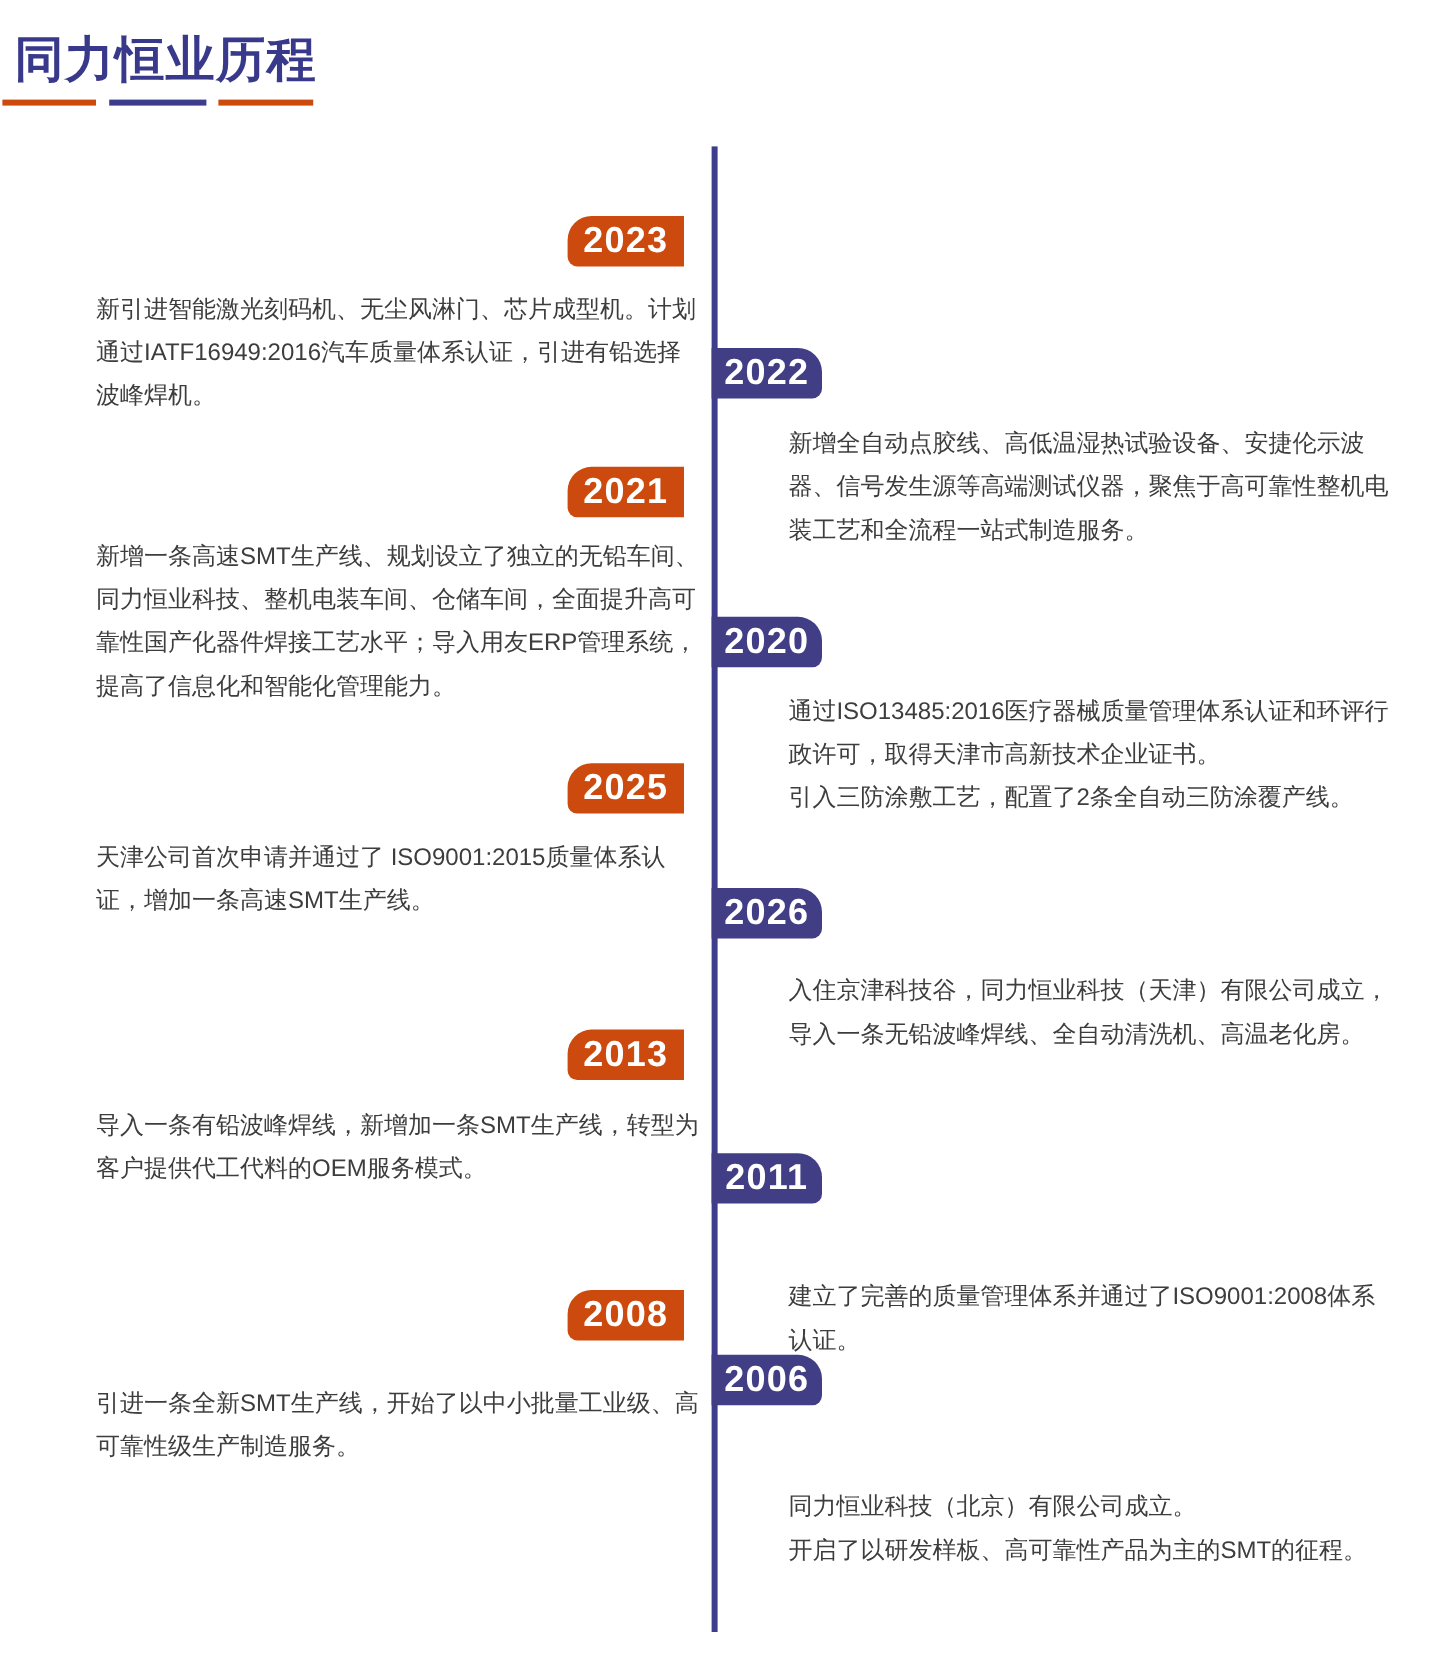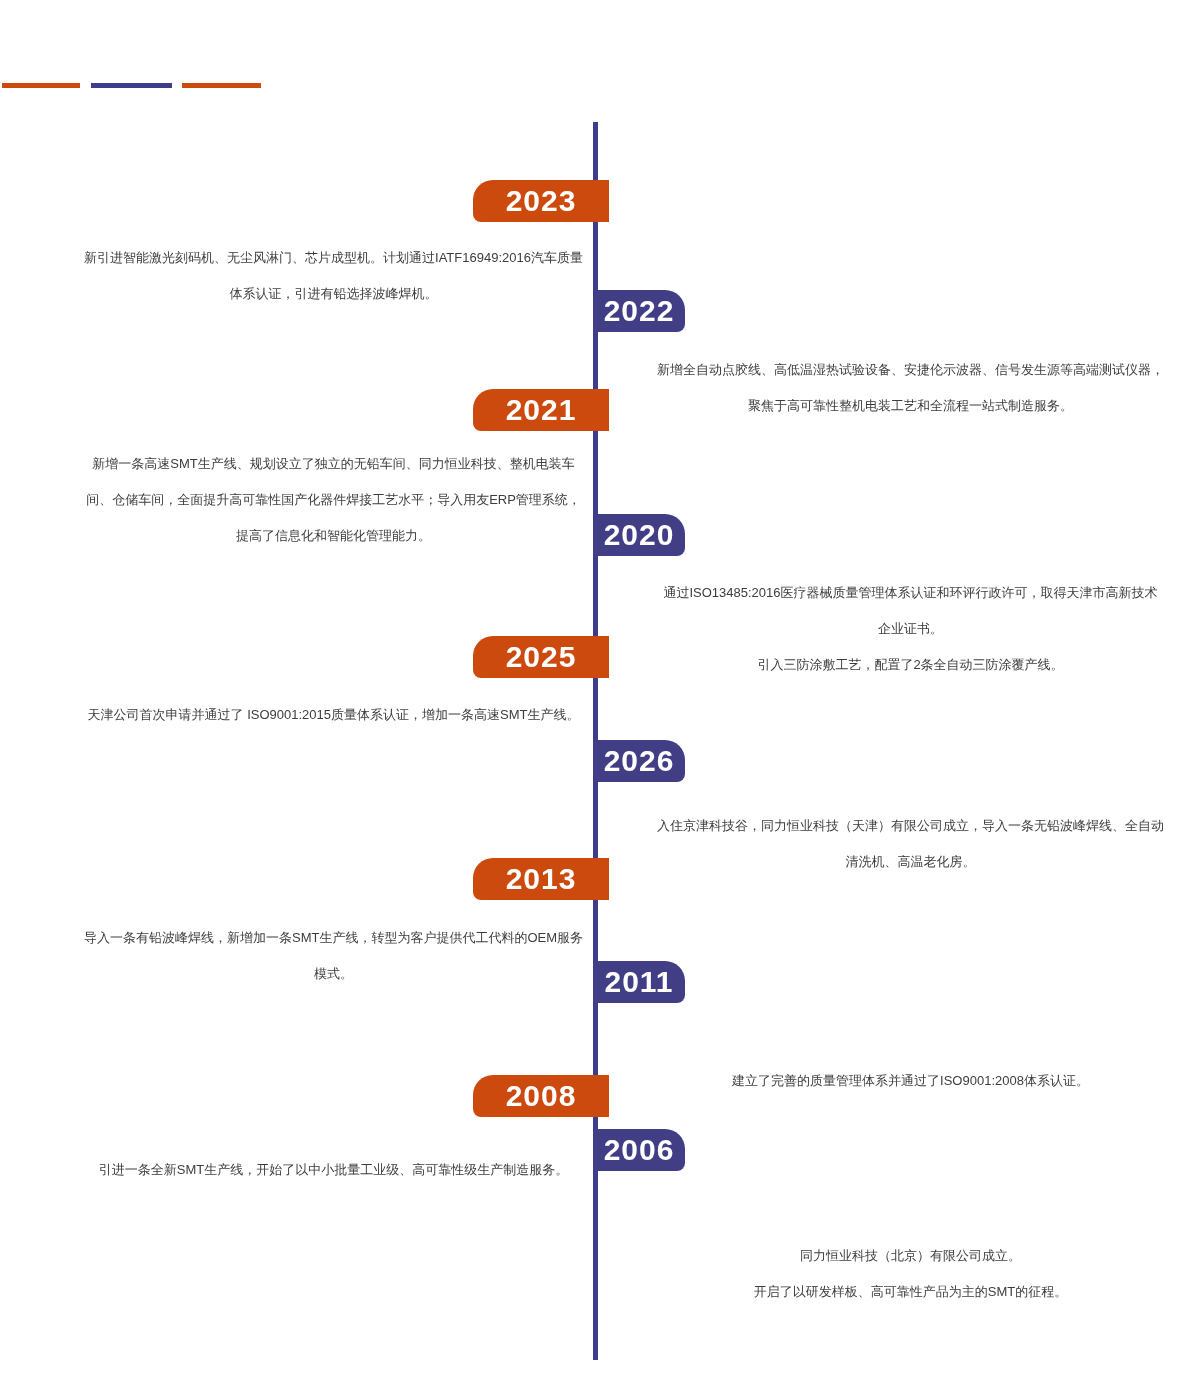--- a/index.html
+++ b/index.html
@@ -25,35 +25,36 @@
   
   .axis{
     position:absolute;left:593px;top:122px;width:5px;height:1238px;
     background:#3e3c8c;
   }
   .badge{
     position:absolute;height:42px;line-height:42px;
     color:#ffffff;font-size:30px;font-weight:bold;text-align:center;
     letter-spacing:1px;
   }
-  .badge.left{left:473px;width:136px;background:#cc4a0e;border-radius:20px 0 0 8px;}
+  .badge.left{left:473px;width:97px;background:#cc4a0e;border-radius:20px 0 0 8px;}
   .badge.right{left:593px;width:92px;background:#413e85;border-radius:0 20px 8px 0;}
   .desc{
     position:absolute;margin:0;
-    font-size:13px;line-height:36px;color:#3d3d3d;
-    white-space:pre-line;text-align:center;
+    font-size:20px;line-height:36px;color:#3d3d3d;
+    white-space:pre-line;text-align:left;
   }
   .desc.left{left:80px;width:507px;}
   .desc.right{left:613px;width:507px;margin-left:44px;}
 </style>
 </head>
 <body>
 
 <div class="page">
 
+  <h1 class="page-title">同力恒业历程</h1>
   <div class="title-underline">
     <span class="bar b1"></span>
     <span class="bar b2"></span>
     <span class="bar b3"></span>
   </div>
 
   <div class="timeline">
     <div class="axis"></div>
 
     <div class="badge left" style="top:180px">2023</div>

